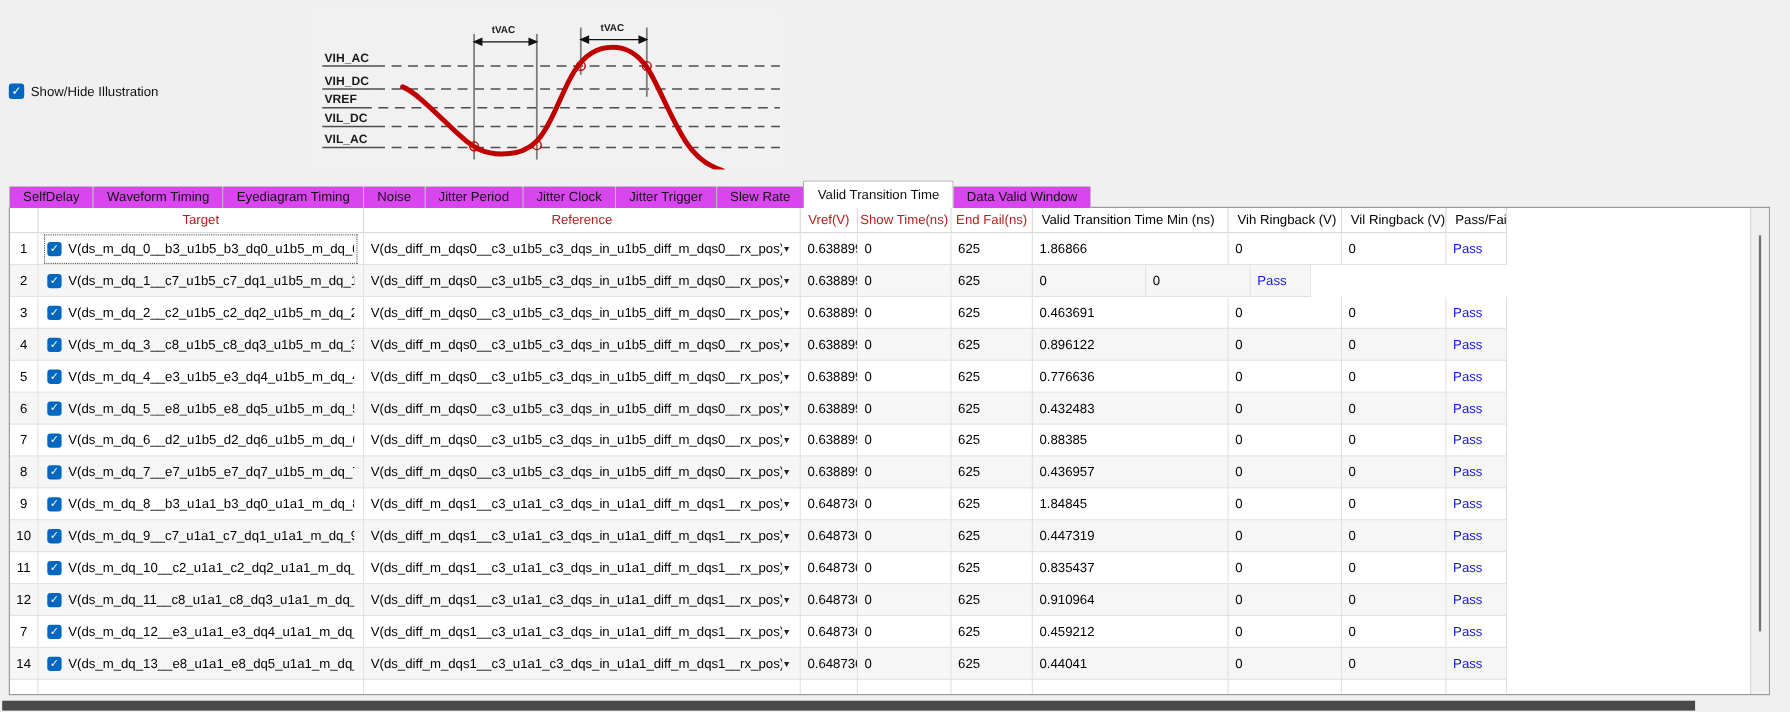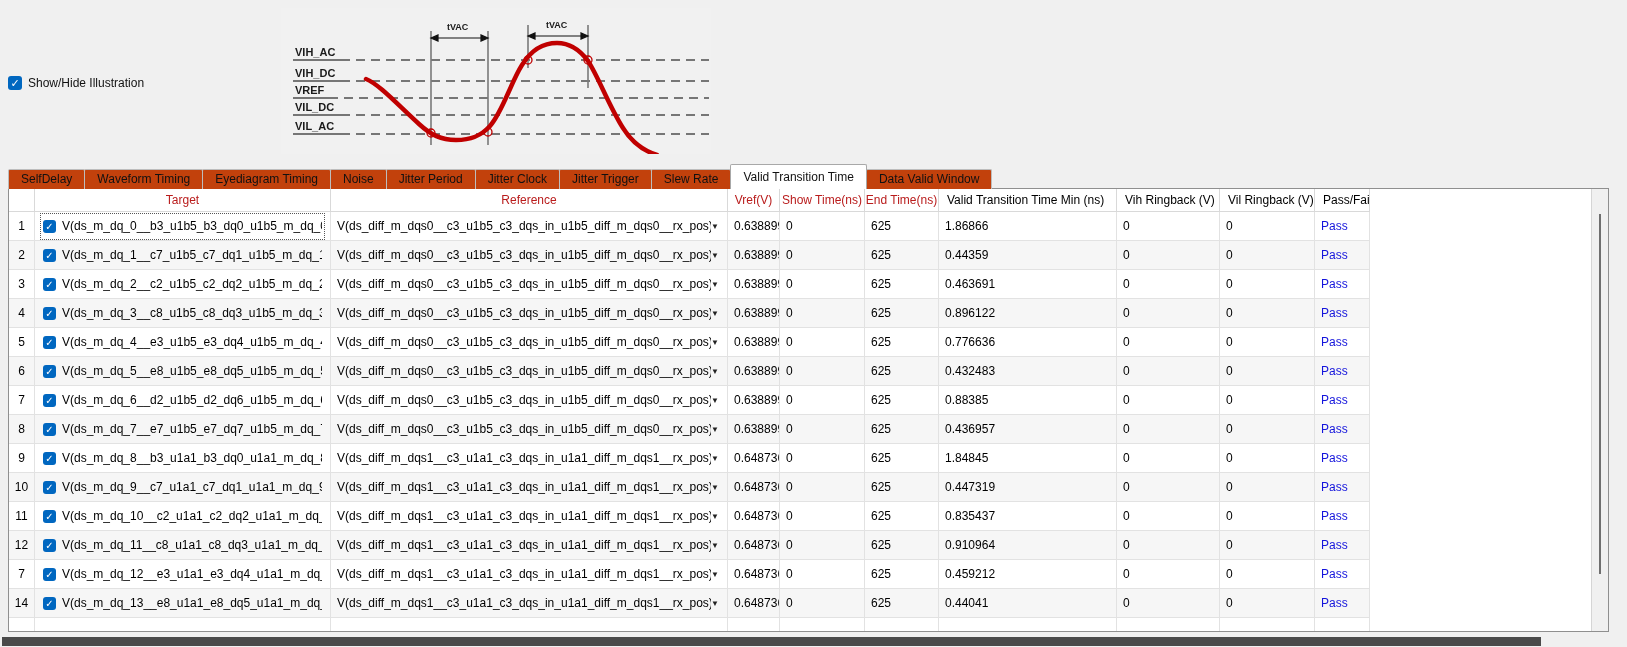--- a/index.html
+++ b/index.html
@@ -11,21 +11,21 @@
   .cb{width:14px;height:14px;border-radius:3px;background:#0067c0;color:#fff;font-size:11px;line-height:14px;text-align:center;display:inline-block;}
 
   
   .illus{position:absolute;left:281px;top:8px;width:430px;height:146px;background:#f1f1f1;}
   .illus svg{display:block;}
   .lvl-label{font-size:11px;font-weight:bold;fill:#1a1a1a;}
   .tvac{font-size:9px;font-weight:bold;fill:#1a1a1a;}
 
   
   .tabbar{position:absolute;left:8px;top:164px;height:25px;display:flex;align-items:flex-end;z-index:4;}
-  .tab{height:19px;line-height:19px;padding:0 12px;background:#c2410c;border:1px solid #bdbdbd;border-bottom:none;font-size:12px;color:#111;border-radius:2px 2px 0 0;margin-right:-1px;white-space:nowrap;}
+  .tab{height:19px;line-height:19px;padding:0 12px;background:#d946ef;border:1px solid #bdbdbd;border-bottom:none;font-size:12px;color:#111;border-radius:2px 2px 0 0;margin-right:-1px;white-space:nowrap;}
   .tab.active{background:#fff;height:24px;line-height:24px;border-color:#a8a8a8;position:relative;z-index:5;}
 
   
   .tablebox{position:absolute;left:8px;top:188px;width:1601px;height:444px;background:#fff;border:1px solid #8f8f8f;box-sizing:border-box;overflow:hidden;}
   .gridarea{position:absolute;left:0;top:0;right:17px;bottom:0;overflow:hidden;}
   .tr{display:flex;height:29px;background:#fff;}
   .tr.alt{background:#f6f6f6;}
   .tr.head{height:23px;background:#fff;}
   .td,.th{box-sizing:border-box;border-right:1px solid #e2e2e2;border-bottom:1px solid #e2e2e2;font-size:12px;color:#000;display:flex;align-items:center;padding:0 6px;overflow:hidden;white-space:nowrap;}
   .th{border-right:1px solid #d9d9d9;border-bottom:1px solid #d9d9d9;justify-content:center;padding:0 4px;}
@@ -131,21 +131,21 @@
     </div>
 
   <div class="tablebox">
     <div class="gridarea" id="gridarea">
         <div class="tr head">
           <div class="th c0"></div>
           <div class="th c1 accent">Target</div>
           <div class="th c2 accent">Reference</div>
           <div class="th c3 accent">Vref(V)</div>
           <div class="th c4 accent">Show Time(ns)</div>
-          <div class="th c5 accent">End Time(ns)</div>
+          <div class="th c5 accent">End Fail(ns)</div>
           <div class="th c6 left">Valid Transition Time Min (ns)</div>
           <div class="th c7 left">Vih Ringback (V)</div>
           <div class="th c8 left">Vil Ringback (V)</div>
           <div class="th c9 left">Pass/Fail</div>
           <div class="th cf"></div>
         </div>
         <div class="tr">
           <div class="td c0">1</div>
           <div class="td c1">
             <div class="tgt-inner focused">
@@ -178,21 +178,20 @@
           </div>
           <div class="td c2">
             <div class="ref-cell">
               <div class="" style="overflow: hidden; white-space: nowrap;">V(ds_diff_m_dqs0__c3_u1b5_c3_dqs_in_u1b5_diff_m_dqs0__rx_pos)</div>
               <div class="ref-arrow">▼</div>
             </div>
           </div>
           <div class="td c3">0.638899</div>
           <div class="td c4">0</div>
           <div class="td c5">625</div>
-          <div class="td c6">0.44359</div>
           <div class="td c7">0</div>
           <div class="td c8">0</div>
           <div class="td c9 pass">Pass</div>
           <div class="td cf"></div>
         </div>
         <div class="tr">
           <div class="td c0">3</div>
           <div class="td c1">
             <div class="tgt-inner">
               <div class="rowcb">✓</div>

